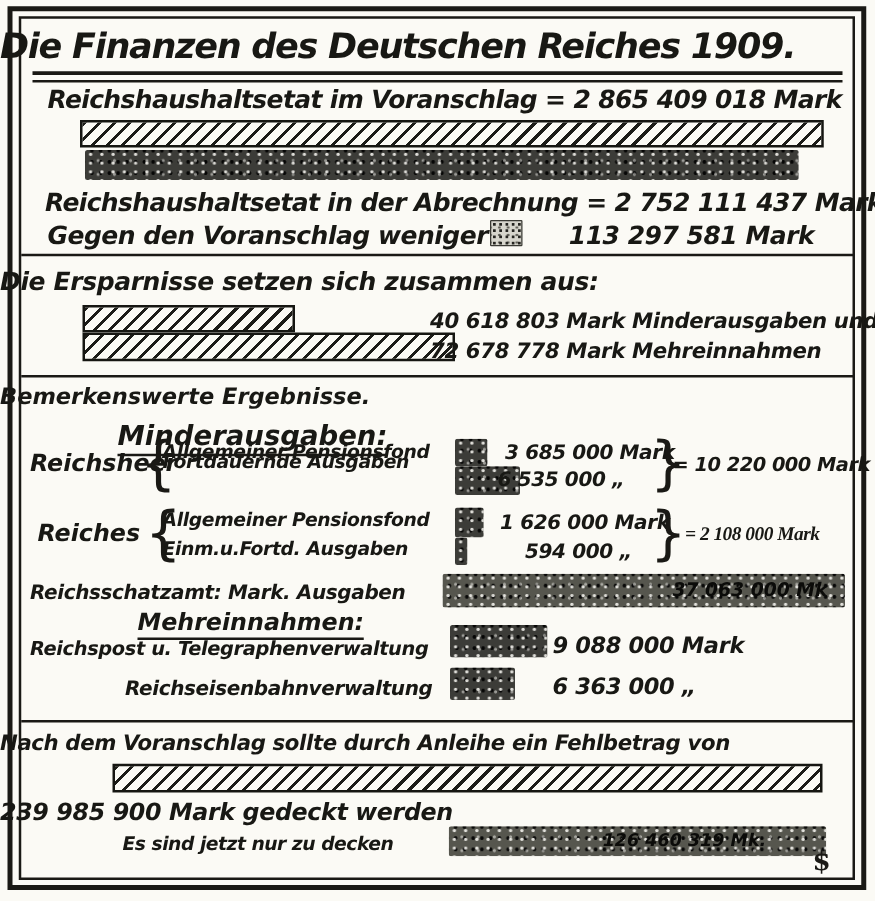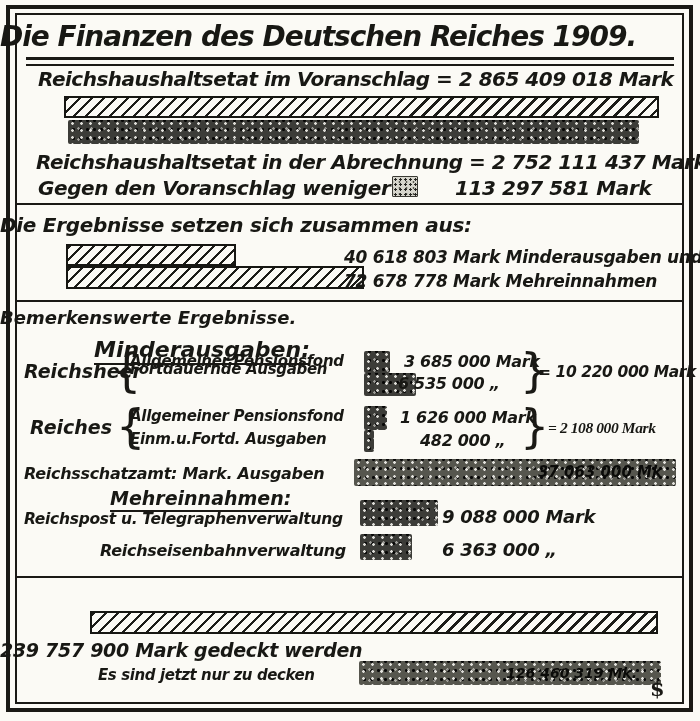--- a/index.html
+++ b/index.html
@@ -46,21 +46,21 @@
 
   <div class="t" style="left:38px;top:67px;font-size:20px;letter-spacing:-0.5px;">Reichshaushaltsetat im Voranschlag = 2 865 409 018 Mark</div>
   <div class="bar hatch" style="left: 40px; top: 96px; height: 22px; width: 595px;"></div>
   <div class="bar stipple" style="left: 44px; top: 120px; height: 24px; width: 571px;"></div>
   <div class="t" style="left:36px;top:150px;font-size:20px;letter-spacing:-0.5px;">Reichshaushaltsetat in der Abrechnung = 2 752 111 437 Mark</div>
   <div class="t" style="left:38px;top:176px;font-size:20px;letter-spacing:-0.4px;">Gegen den Voranschlag weniger</div>
   <div class="bar stipple-light" style="left: 368px; top: 176px; height: 21px; width: 26px;"></div>
   <div class="t" style="left:455px;top:176px;font-size:20px;letter-spacing:-0.4px;">113 297 581 Mark</div>
   <div class="rule" style="top:203px;"></div>
 
-  <div class="t center" style="top:213px;font-size:20px;letter-spacing:-0.3px;">Die Ergebnisse setzen sich zusammen aus:</div>
+  <div class="t center" style="top:213px;font-size:20px;letter-spacing:-0.3px;">Die Ersparnisse setzen sich zusammen aus:</div>
   <div class="bar hatch" style="left: 42px; top: 244px; height: 22px; width: 170px;"></div>
   <div class="bar hatch" style="left: 42px; top: 266px; height: 23px; width: 298px;"></div>
   <div class="t" style="left:344px;top:247px;font-size:17px;letter-spacing:-0.3px;">40 618 803 Mark Minderausgaben und</div>
   <div class="t" style="left:344px;top:271px;font-size:17px;letter-spacing:-0.3px;">72 678 778 Mark Mehreinnahmen</div>
   <div class="rule" style="top:300px;"></div>
 
   <div class="t center" style="top:307px;font-size:18px;">Bemerkenswerte Ergebnisse.</div>
   <div class="t underlined" style="left:94px;top:337px;font-size:22px;">Minderausgaben:</div>
 
   <div class="t" style="left:24px;top:360px;font-size:19px;">Reichsheer</div>
@@ -74,40 +74,41 @@
   <div class="brace" style="left:520px;top:344px;">}</div>
   <div class="t" style="left:538px;top:363px;font-size:15.5px;letter-spacing:-0.4px;">= 10 220 000 Mark</div>
 
   <div class="t" style="left:30px;top:416px;font-size:19px;">Reiches</div>
   <div class="brace" style="left:116px;top:400px;">{</div>
   <div class="t" style="left:130px;top:407px;font-size:15px;letter-spacing:-0.3px;">Allgemeiner Pensionsfond</div>
   <div class="t" style="left:130px;top:430px;font-size:15px;letter-spacing:-0.3px;">Einm.u.Fortd. Ausgaben</div>
   <div class="bar stipple" style="left: 340px; top: 406px; height: 24px; width: 23px;"></div>
   <div class="bar stipple" style="left: 340px; top: 430px; height: 22px; width: 10px;"></div>
   <div class="t" style="left:400px;top:408px;font-size:16px;letter-spacing:-0.3px;">1 626 000 Mark</div>
-  <div class="t" style="left:420px;top:431px;font-size:16px;letter-spacing:-0.3px;">482 000  „</div>
+  <div class="t" style="left:420px;top:431px;font-size:16px;letter-spacing:-0.3px;">594 000  „</div>
   <div class="brace" style="left:520px;top:400px;">}</div>
   <div class="t" style="left:548px;top:419px;font-size:15.5px;letter-spacing:-0.4px;font-family:Liberation Serif, serif;">= 2 108 000 Mark</div>
 
   <div class="t" style="left:24px;top:464px;font-size:16px;letter-spacing:-0.3px;">Reichsschatzamt: Mark. Ausgaben</div>
   <div class="bar stipple stipple-text" style="left: 330px; top: 459px; height: 27px; width: 322px;">
     <span class="bar-label" style="font-size:15px;line-height:27px;padding-right:14px;">37 063 000 Mk</span>
   </div>
 
   <div class="t underlined" style="left:110px;top:487px;font-size:19px;">Mehreinnahmen:</div>
   <div class="t" style="left:24px;top:510px;font-size:15.5px;letter-spacing:-0.3px;">Reichspost u. Telegraphenverwaltung</div>
   <div class="bar stipple" style="left: 336px; top: 500px; height: 26px; width: 78px;"></div>
   <div class="t" style="left:442px;top:506px;font-size:18px;letter-spacing:-0.3px;">9 088 000 Mark</div>
   <div class="t" style="left:100px;top:541px;font-size:16px;letter-spacing:-0.3px;">Reichseisenbahnverwaltung</div>
   <div class="bar stipple" style="left: 336px; top: 534px; height: 26px; width: 52px;"></div>
   <div class="t" style="left:442px;top:539px;font-size:18px;letter-spacing:-0.3px;">6 363 000  „</div>
   <div class="rule" style="top:576px;"></div>
 
+  <div class="t center" style="top:585px;font-size:17px;letter-spacing:-0.3px;">Nach dem Voranschlag sollte durch Anleihe ein Fehlbetrag von</div>
   <div class="bar hatch" style="left: 66px; top: 611px; height: 23px; width: 568px;"></div>
-  <div class="t center" style="top:639px;font-size:19px;letter-spacing:-0.3px;">239 757 900 Mark gedeckt werden</div>
+  <div class="t center" style="top:639px;font-size:19px;letter-spacing:-0.3px;">239 985 900 Mark gedeckt werden</div>
   <div class="t" style="left:98px;top:666px;font-size:15px;letter-spacing:-0.4px;">Es sind jetzt nur zu decken</div>
   <div class="bar stipple stipple-text" style="left: 335px; top: 661px; height: 24px; width: 302px;">
-    <span class="bar-label" style="font-size:14px;line-height:24px;padding-right:24px;">126 460 319 Mk.</span>
+    <span class="bar-label" style="font-size:14px;line-height:24px;padding-right:48px;">126 460 319 Mk.</span>
   </div>
 
   <div class="monogram" style="left:650px;top:676px;font-size:21px;">$</div>
 
 </div>
 
 </body></html>

